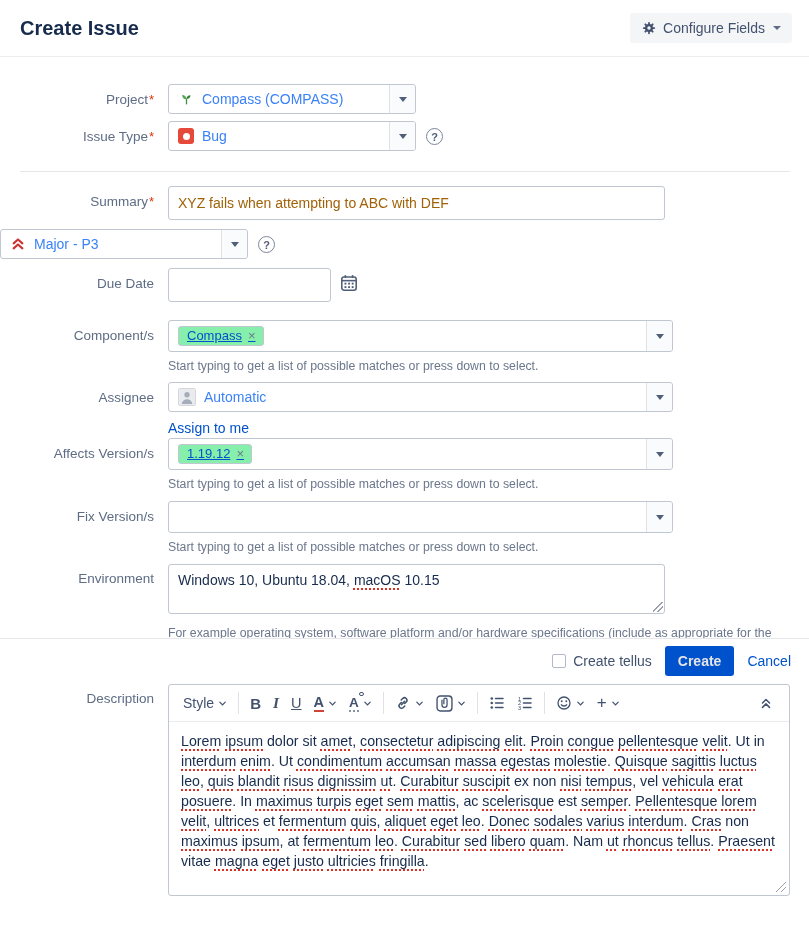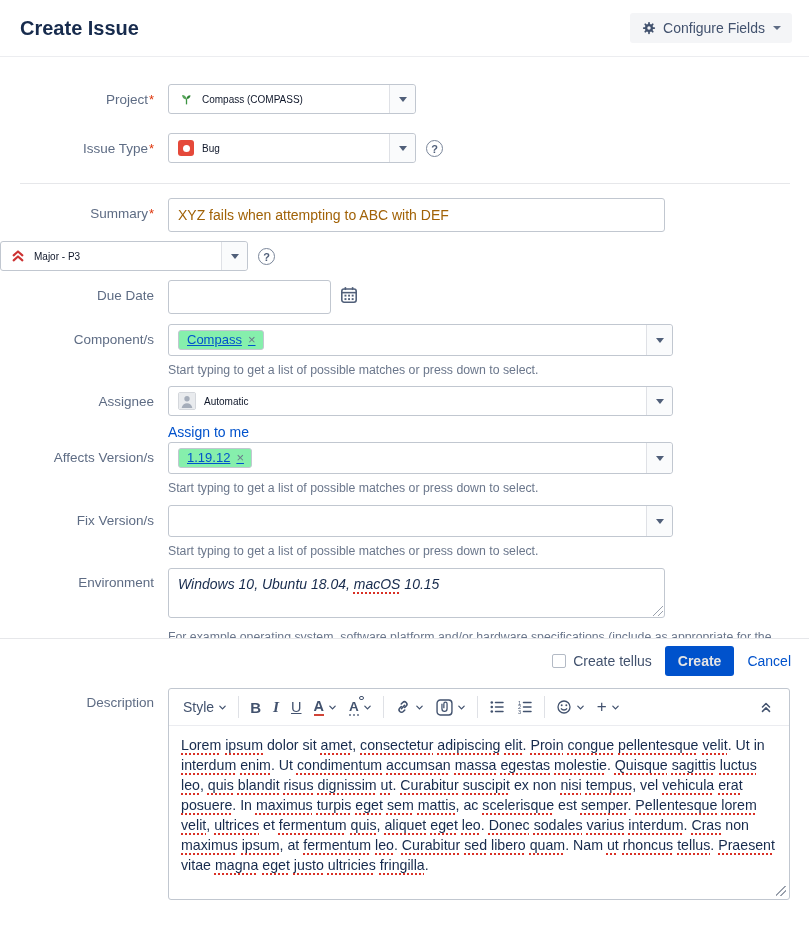--- a/index.html
+++ b/index.html
@@ -29,33 +29,33 @@
   
   .form-body { padding-top:27px; }
   .row { display:flex; align-items:flex-start; }
   .lbl {
     width:168px; min-width:168px; padding:8px 14px 0 0;
     text-align:right; color:#5E6C84; font-size:13.5px;
   }
   .lbl-top { padding-top:7px; }
   .req { color:#DE350B; margin-left:1px; font-size:13px; vertical-align:top; }
 
-  .mb21{margin-bottom:19px} .mb9{margin-bottom:9px} .mb10{margin-bottom:10px}
+  .mb21{margin-bottom:7px} .mb9{margin-bottom:9px} .mb10{margin-bottom:18px}
   .mb8{margin-bottom:8px} .mb11{margin-bottom:2px} .mb16{margin-bottom:16px}
 
   .divider { border-top:1px solid #E6E7EA; margin:20px 19px 14px 20px; }
 
   
   .select {
     display:flex; align-items:stretch; height:30px;
     border:1px solid #C1C7D0; border-radius:3px; background:#fff; cursor:pointer;
   }
   .select.tall { height:32px; }
   .selbody { flex:1; display:flex; align-items:center; gap:8px; padding:0 9px; overflow:hidden; }
-  .seltext { color:#0f172a; font-size:10px; white-space:nowrap; }
+  .seltext { color:#3b82f6; font-size:14px; white-space:nowrap; }
   .selarrow {
     width:26px; display:flex; align-items:center; justify-content:center;
     border-left:1px solid #DFE1E6; background:#FAFBFC; border-radius:0 3px 3px 0;
   }
   .tri { width:0;height:0;border-left:4px solid transparent;border-right:4px solid transparent;border-top:5px solid #505F79; }
   .w248 { width:248px; }
   .wfull { width:505px; }
 
   input.text {
     height:30px; border:1px solid #C1C7D0; border-radius:3px;
@@ -85,21 +85,21 @@
   .avatar { width:18px; height:18px; border-radius:2px; overflow:hidden; border:1px solid #D4D7DC; flex:none; display:inline-flex; }
 
   .help { font-size:12.3px; color:#6B778C; margin-top:6px; line-height:16px; }
   .help-env { max-width:622px; margin-top:8px; line-height:23px; }
   a.link { color:#0052CC; text-decoration:none; font-size:14px; cursor:pointer; display:inline-block; }
   .assign { margin-top:8px; }
 
   .tawrap { position:relative; width:497px; }
   .textarea {
     width:497px; min-height:50px; border:1px solid #C1C7D0; border-radius:3px;
-    padding:6px 9px; font-size:14px; line-height:19px; color:#172B4D; background:#fff; cursor:text;font-style:italic;
+    padding:6px 9px; font-size:14px; line-height:19px; color:#172B4D; background:#fff; cursor:text;
   }
   .resize-handle {
     position:absolute; right:2px; bottom:2px; width:10px; height:10px; cursor:nwse-resize;
     background:
       linear-gradient(135deg, transparent 0 45%, #9aa1ad 45% 52%, transparent 52%),
       linear-gradient(135deg, transparent 0 70%, #9aa1ad 70% 77%, transparent 77%);
   }
 
   
   .editor { width:622px; border:1px solid #C1C7D0; border-radius:3px; background:#fff; }

